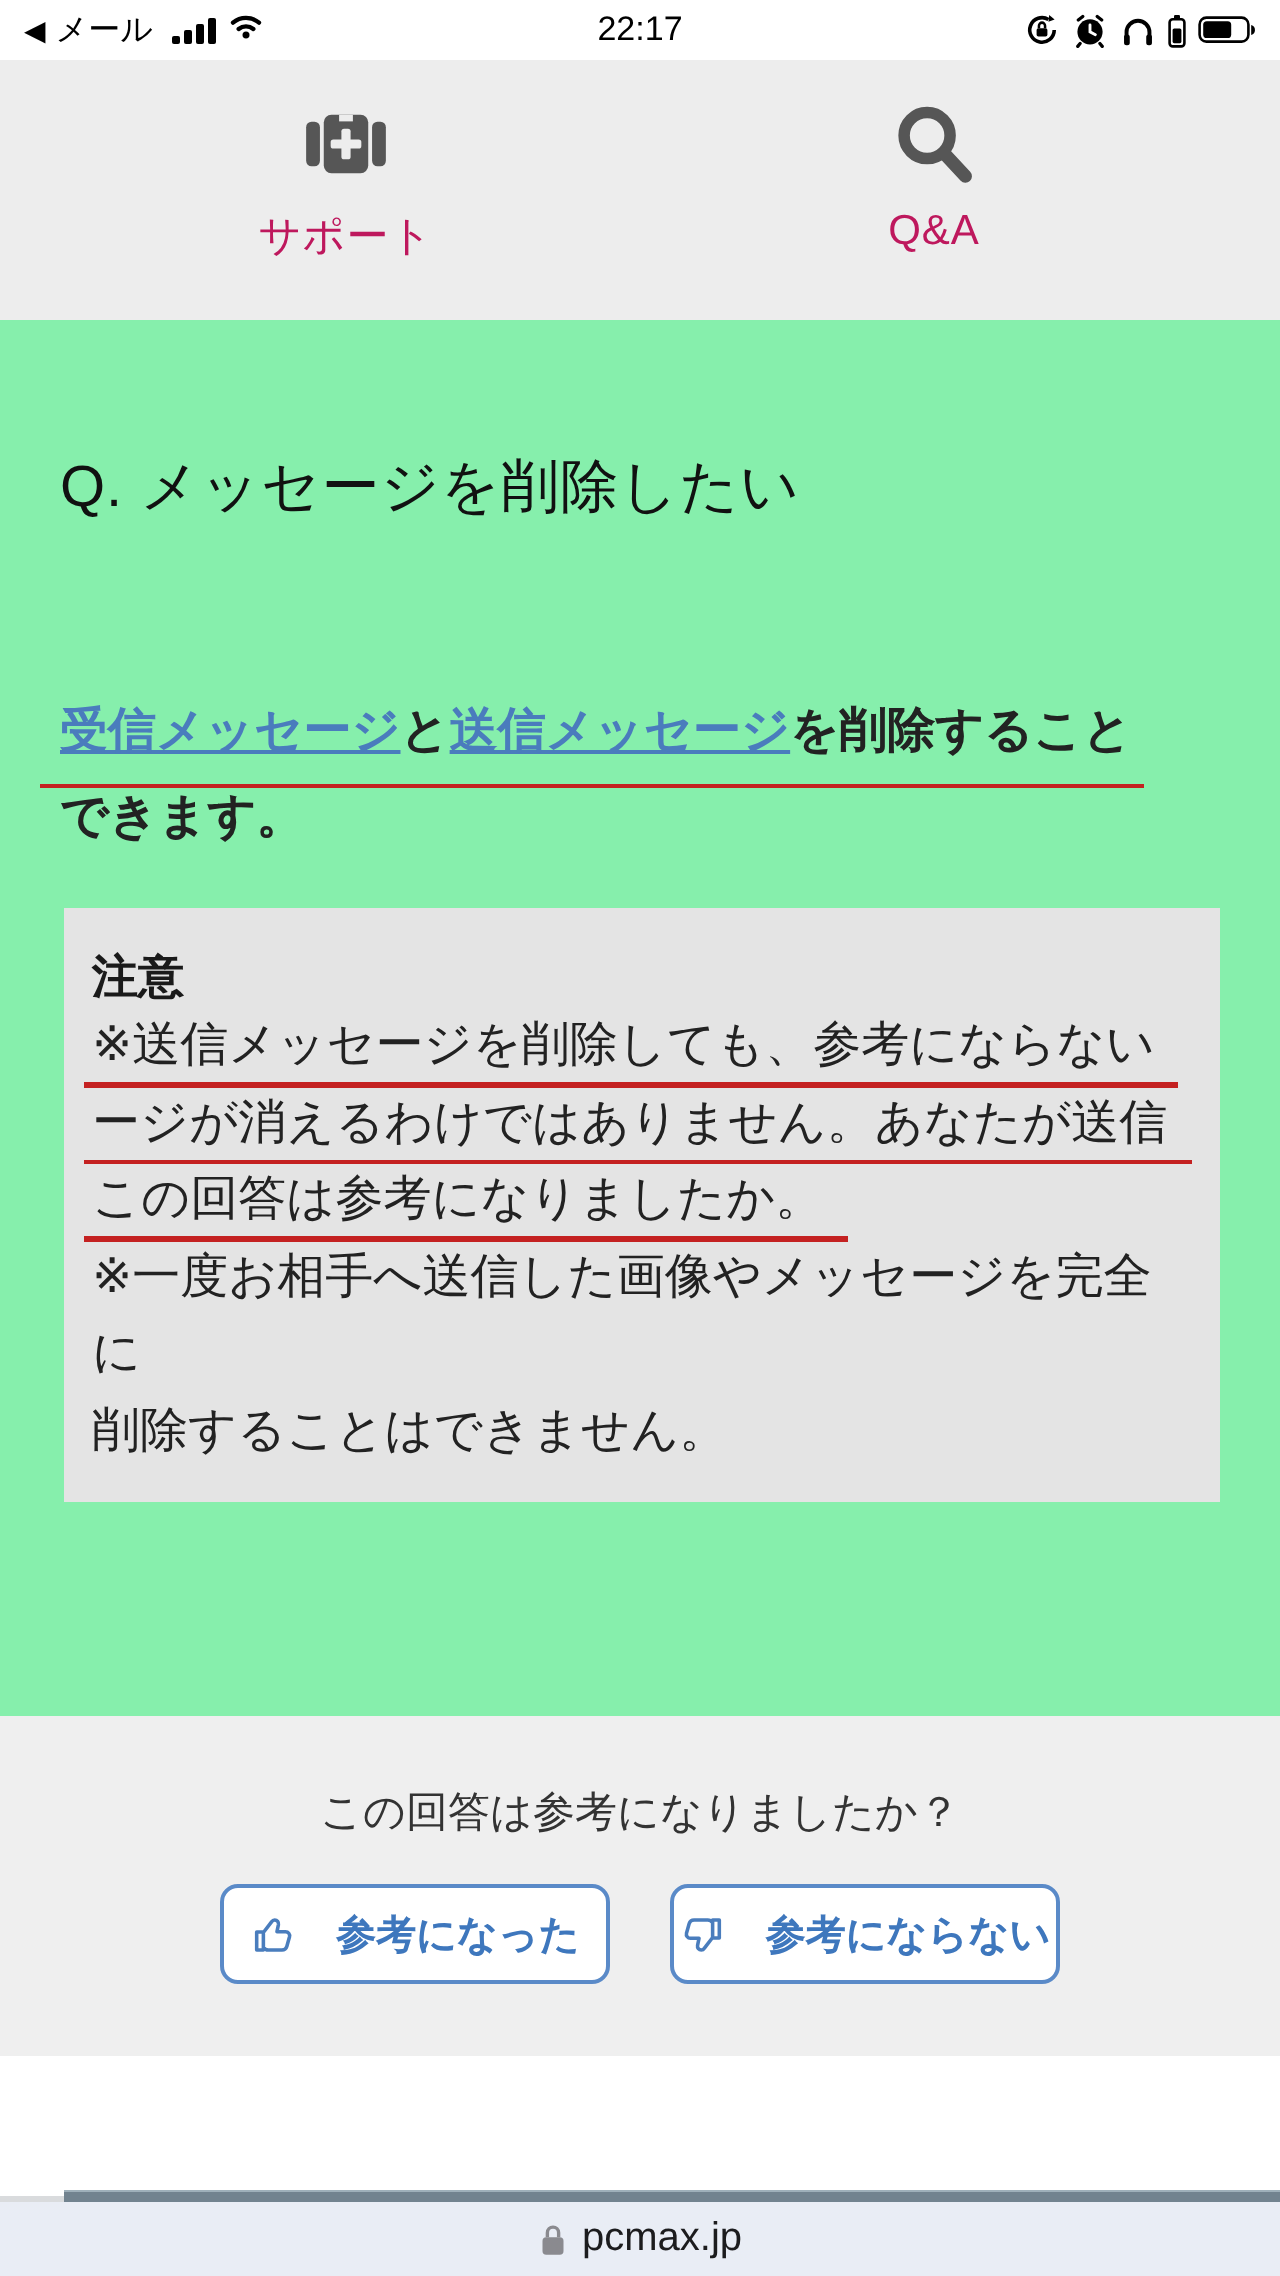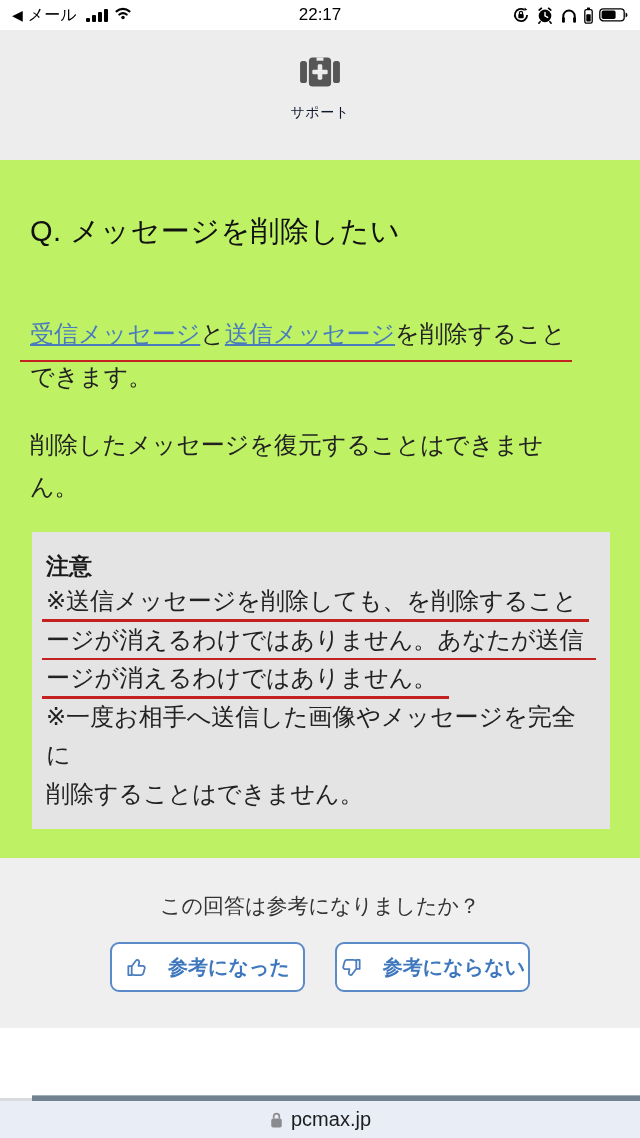--- a/index.html
+++ b/index.html
@@ -30,27 +30,27 @@
 
   
   .top-nav {
     height:130px; background:#ededed; display:flex;
     padding:16px 26px 0 26px;
   }
   .nav-item {
     flex:1; display:flex; flex-direction:column; align-items:center; cursor:pointer;
   }
   .nav-icon { height:52px; display:flex; align-items:center; justify-content:center; }
-  .nav-label { margin-top:6px; font-size:14px; color:#0f172a; letter-spacing:.5px; }
-
-  
-  .main { background:#bef264; height:698px; padding:0 30px; overflow:hidden; }
+  .nav-label { margin-top:6px; font-size:21px; color:#be185d; letter-spacing:.5px; }
+
+  
+  .main { background:#86efac; height:698px; padding:12px 30px; overflow:hidden; }
   .q-title { margin-top:52px; font-size:29px; font-weight:400; color:#111; letter-spacing:.5px; }
 
-  .para { margin-top:60px; font-size:24px; line-height:43px; color:#222; }
+  .para { margin-top:80px; font-size:24px; line-height:43px; color:#222;font-weight:bold; }
   .para2 { margin-top:26px; font-size:24px; line-height:42px; color:#222; }
 
   .u-red { position:relative; display:inline-block; }
   .u-red::after {
     content:""; position:absolute; left:-10px; right:-6px; bottom:-7px;
     height:2.5px; background:#c42121;
   }
   a.inline-link { color:#4a7cbd; text-decoration:underline; cursor:pointer; }
 
   .note-box {
@@ -161,40 +161,45 @@
         <rect x="1.6" y="6.2" width="3.6" height="11.6" rx="1.4" fill="#565656"></rect>
         <rect x="18.8" y="6.2" width="3.6" height="11.6" rx="1.4" fill="#565656"></rect>
         <rect x="6.2" y="4.4" width="11.6" height="15.2" rx="2" fill="#565656"></rect>
         <rect x="10.2" y="4.4" width="3.6" height="1.7" fill="#ededed"></rect>
         <rect x="10.8" y="8" width="2.4" height="8" rx="0.7" fill="#ededed"></rect>
         <rect x="8" y="10.8" width="8" height="2.4" rx="0.7" fill="#ededed"></rect>
       </svg>
     </span>
     <span class="nav-label">サポート</span>
   </div>
+  <div class="nav-item">
+    <span class="nav-icon">
+      <svg width="46" height="46" viewBox="0 0 24 24">
+        <circle cx="10.2" cy="9.8" r="6" fill="none" stroke="#565656" stroke-width="3"></circle>
+        <line x1="14.8" y1="14.6" x2="20.2" y2="20.4" stroke="#565656" stroke-width="3.4" stroke-linecap="round"></line>
+      </svg>
+    </span>
+    <span class="nav-label">Q&amp;A</span>
+  </div>
 </div>
 
 <div class="main">
   <h1 class="q-title">Q. メッセージを削除したい</h1>
 
   <div class="para">
     <span class="u-red"><a class="inline-link">受信メッセージ</a><span>と</span><a class="inline-link">送信メッセージ</a><span>を削除すること</span></span><br>
     <span>できます。</span>
   </div>
 
-  <div class="para2">
-    <span>削除したメッセージを復元することはできませ</span><br>
-    <span>ん。</span>
-  </div>
 
   <div class="note-box">
     <div class="note-title">注意</div>
-    <div class="note-line"><span class="nl-t red">※送信メッセージを削除しても、を削除すること</span></div>
+    <div class="note-line"><span class="nl-t red">※送信メッセージを削除しても、参考にならない</span></div>
     <div class="note-line"><span class="nl-t red">ージが消えるわけではありません。あなたが送信</span></div>
-    <div class="note-line"><span class="nl-t red">ージが消えるわけではありません。</span></div>
+    <div class="note-line"><span class="nl-t red">この回答は参考になりましたか。</span></div>
     <div class="note-line"><span class="nl-t">※一度お相手へ送信した画像やメッセージを完全に</span></div>
     <div class="note-line"><span class="nl-t">削除することはできません。</span></div>
   </div>
 </div>
 
 <div class="feedback">
   <div class="fb-question">この回答は参考になりましたか？</div>
   <div class="fb-buttons">
     <button class="fb-btn">
       <span>

